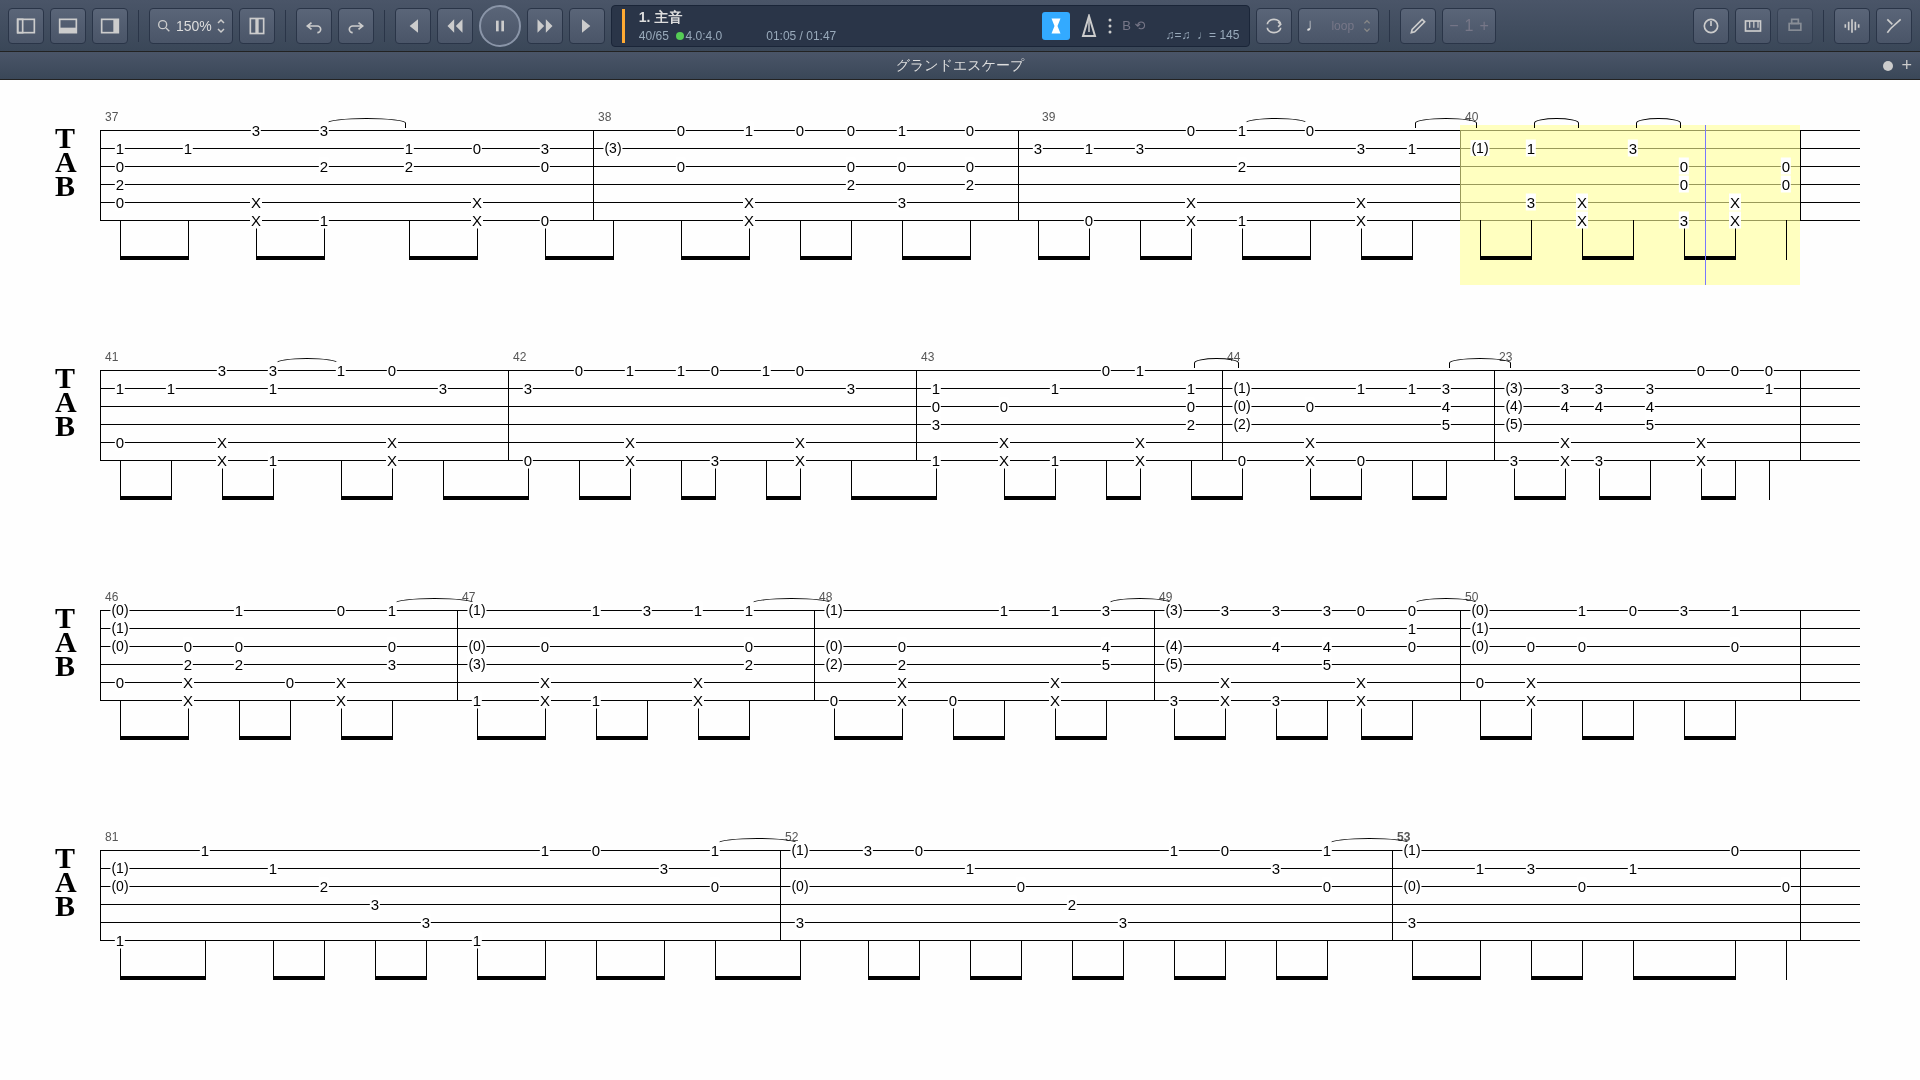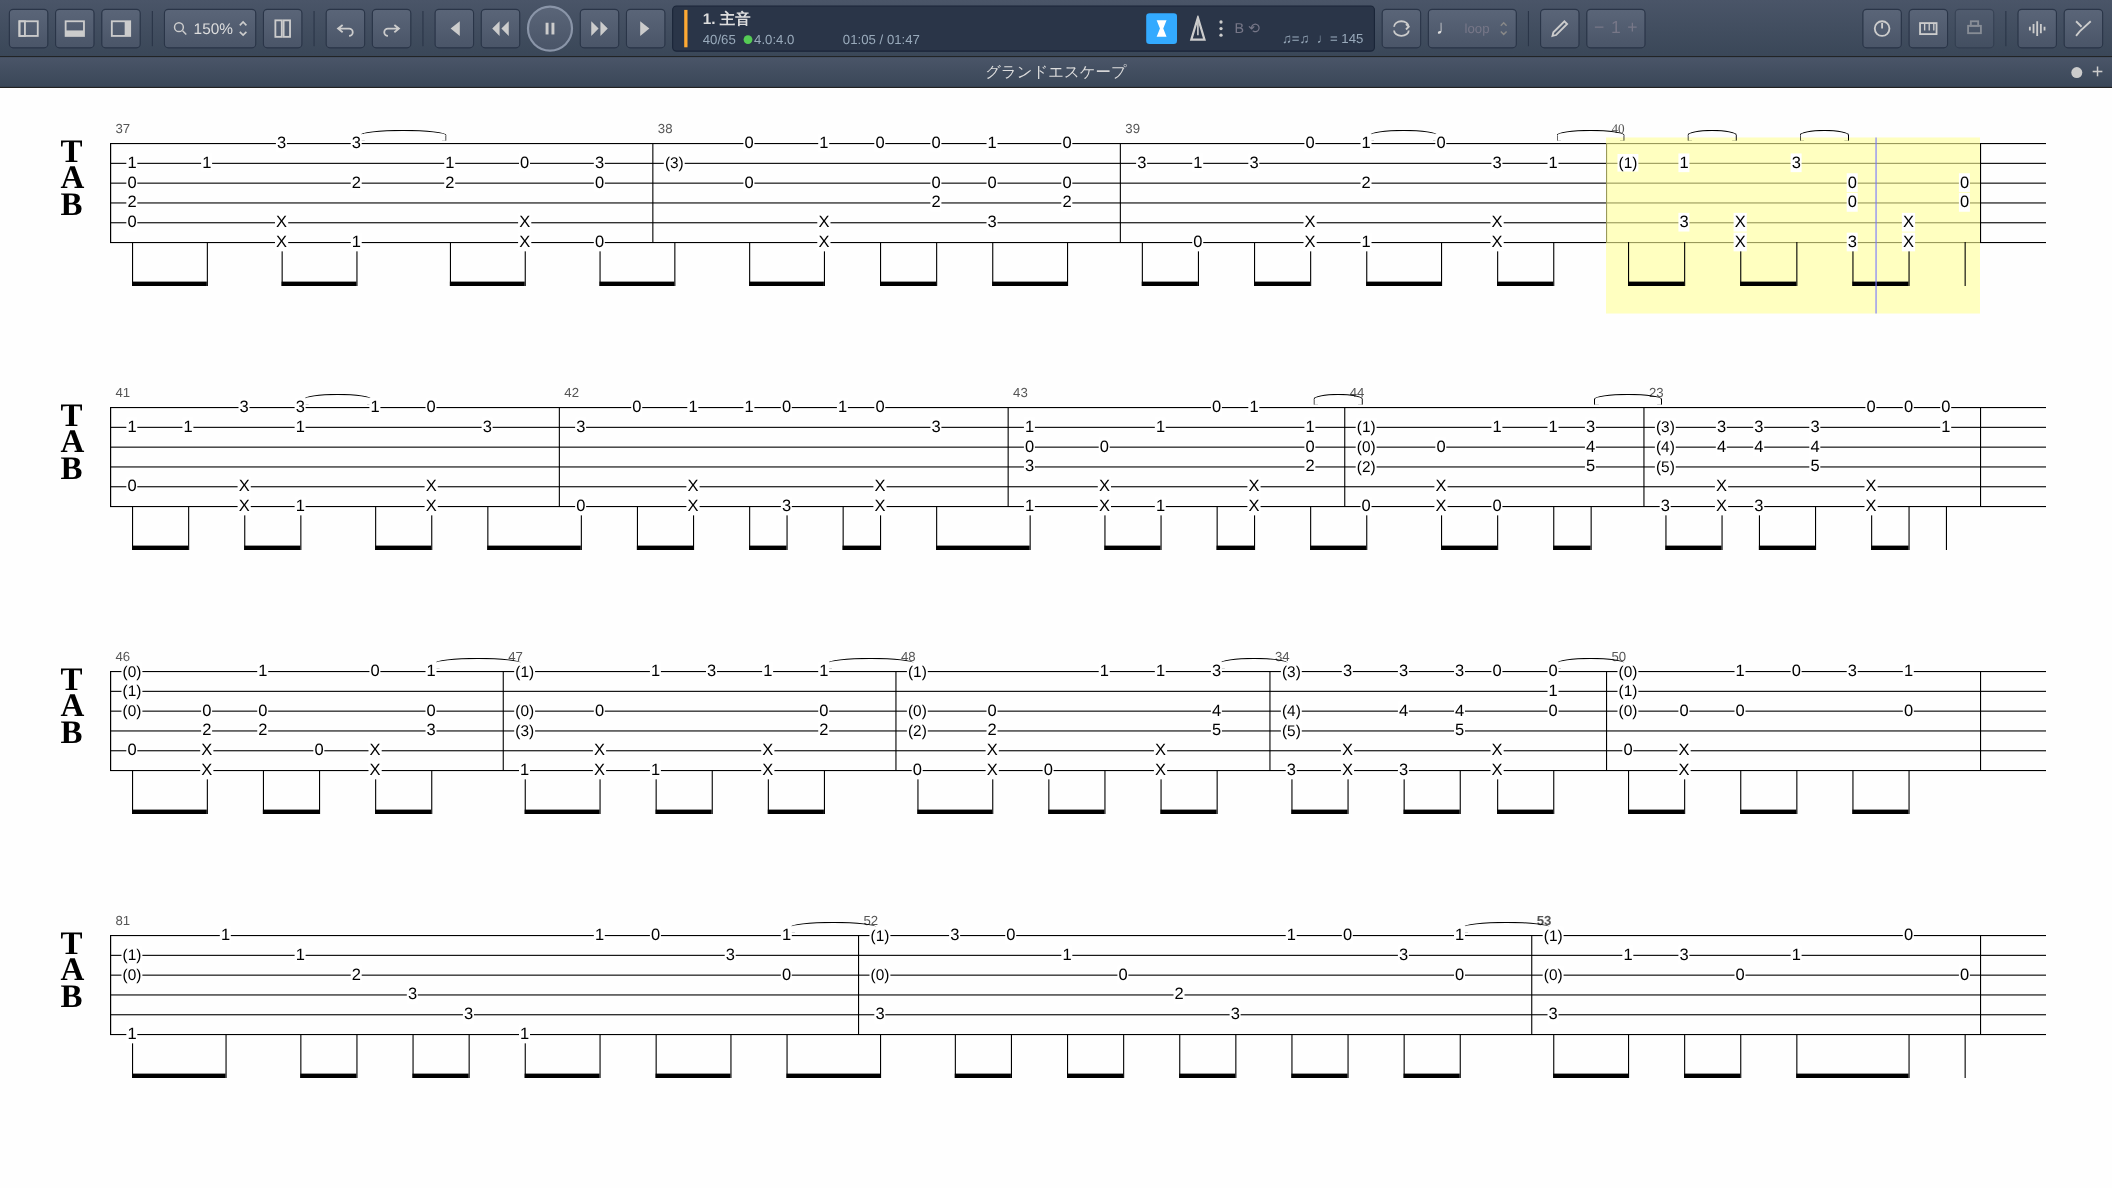--- a/index.html
+++ b/index.html
@@ -227,23 +227,23 @@
           <div class="line" style="top: 36px;"></div>
           <div class="line" style="top: 54px;"></div>
           <div class="line" style="top: 72px;"></div>
           <div class="line" style="top: 90px;"></div>
           <div class="barline" style="left: 0px;"></div>
           <div class="barline" style="left: 0px;"></div>
           <div class="measure-num" style="left: 5px;">37</div>
           <div class="barline" style="left: 493px;"></div>
           <div class="measure-num" style="left: 498px;">38</div>
           <div class="barline" style="left: 918px;"></div>
-          <div class="measure-num" style="left: 923px;">39</div>
+          <div class="measure-num" style="left: 942px;">39</div>
           <div class="barline" style="left: 1360px;"></div>
-          <div class="measure-num" style="left: 1365px; font-family: Liberation Serif, serif;">40</div>
+          <div class="measure-num" style="left: 1365px;">40</div>
           <div class="barline" style="left: 1700px;"></div>
           <div class="highlight" style="left: 1360px; width: 340px;"></div>
           <div class="playhead" style="left: 1604.8px;"></div>
           <div class="stem" style="left: 20px; height: 40px;"></div>
           <div class="fret" style="left: 20px; top: 18px;">1</div>
           <div class="fret" style="left: 20px; top: 36px;">0</div>
           <div class="fret" style="left: 20px; top: 54px;">2</div>
           <div class="fret" style="left: 20px; top: 72px;">0</div>
           <div class="stem" style="left: 88px; height: 40px;"></div>
           <div class="beam" style="left: 20px; width: 68px; top: 126px;"></div>
@@ -527,21 +527,21 @@
           <div class="line" style="top: 72px;"></div>
           <div class="line" style="top: 90px;"></div>
           <div class="barline" style="left: 0px;"></div>
           <div class="barline" style="left: 0px;"></div>
           <div class="measure-num" style="left: 5px;">46</div>
           <div class="barline" style="left: 357px;"></div>
           <div class="measure-num" style="left: 362px;">47</div>
           <div class="barline" style="left: 714px;"></div>
           <div class="measure-num" style="left: 719px;">48</div>
           <div class="barline" style="left: 1054px;"></div>
-          <div class="measure-num" style="left: 1059px;">34</div>
+          <div class="measure-num" style="left: 1059px;">49</div>
           <div class="barline" style="left: 1360px;"></div>
           <div class="measure-num" style="left: 1365px;">50</div>
           <div class="barline" style="left: 1700px;"></div>
           <div class="stem" style="left: 20px; height: 40px;"></div>
           <div class="fret paren" style="left: 20px; top: 0px;">(0)</div>
           <div class="fret paren" style="left: 20px; top: 18px;">(1)</div>
           <div class="fret paren" style="left: 20px; top: 36px;">(0)</div>
           <div class="fret" style="left: 20px; top: 72px;">0</div>
           <div class="stem" style="left: 88px; height: 40px;"></div>
           <div class="beam" style="left: 20px; width: 68px; top: 126px;"></div>

